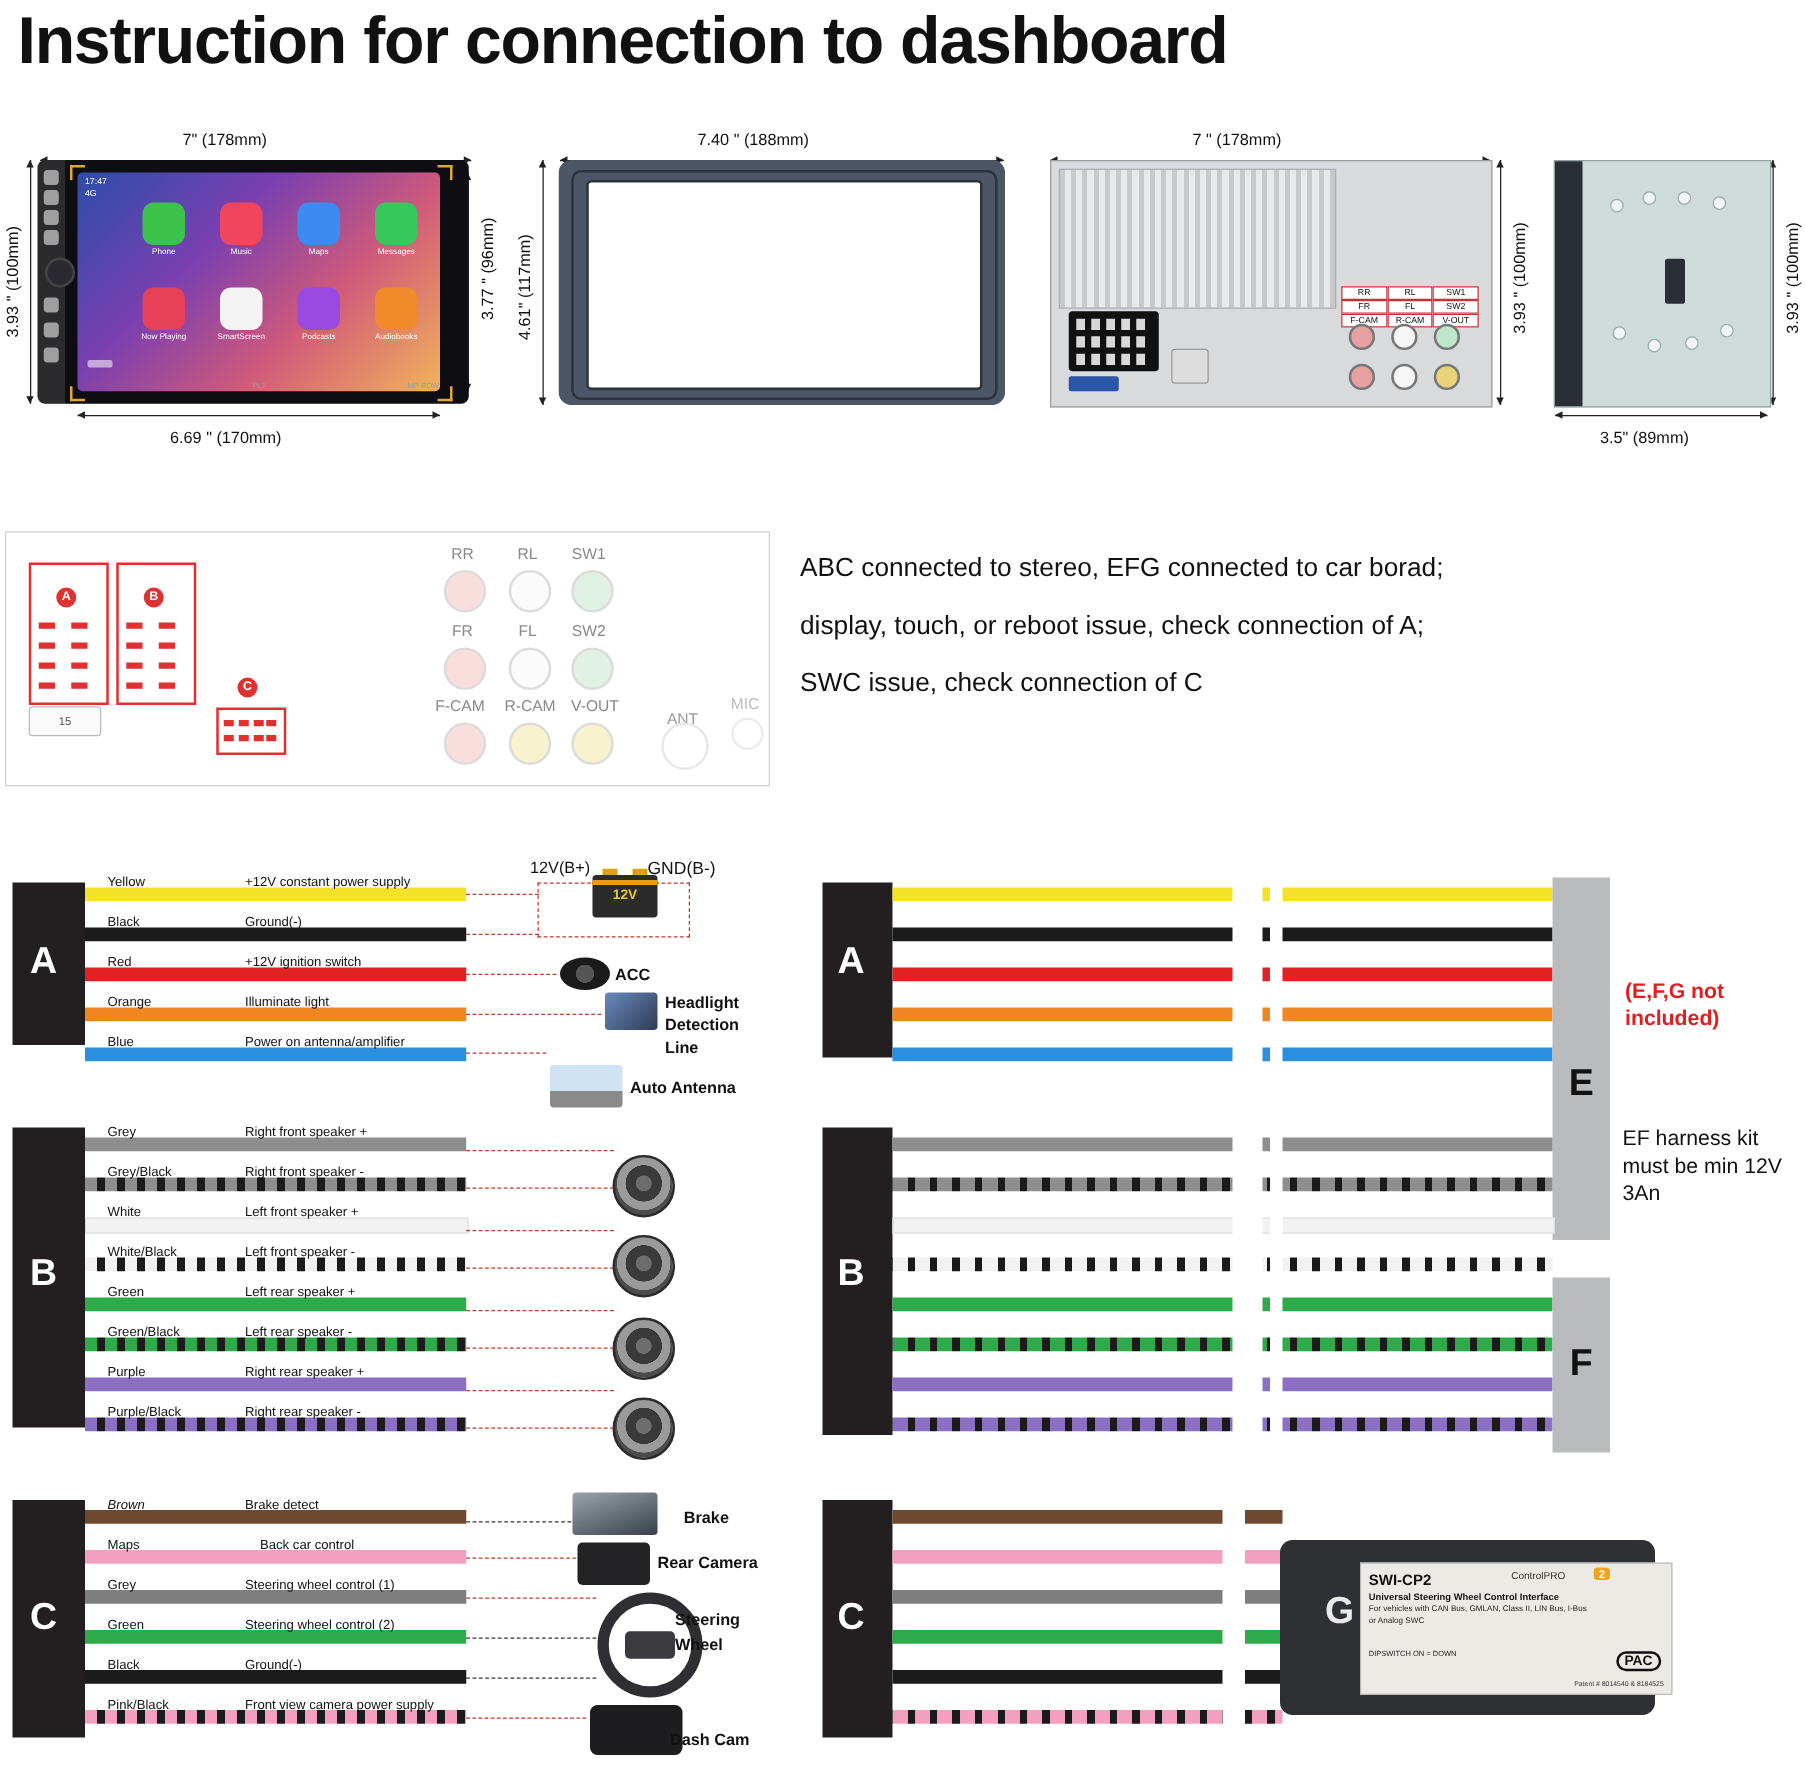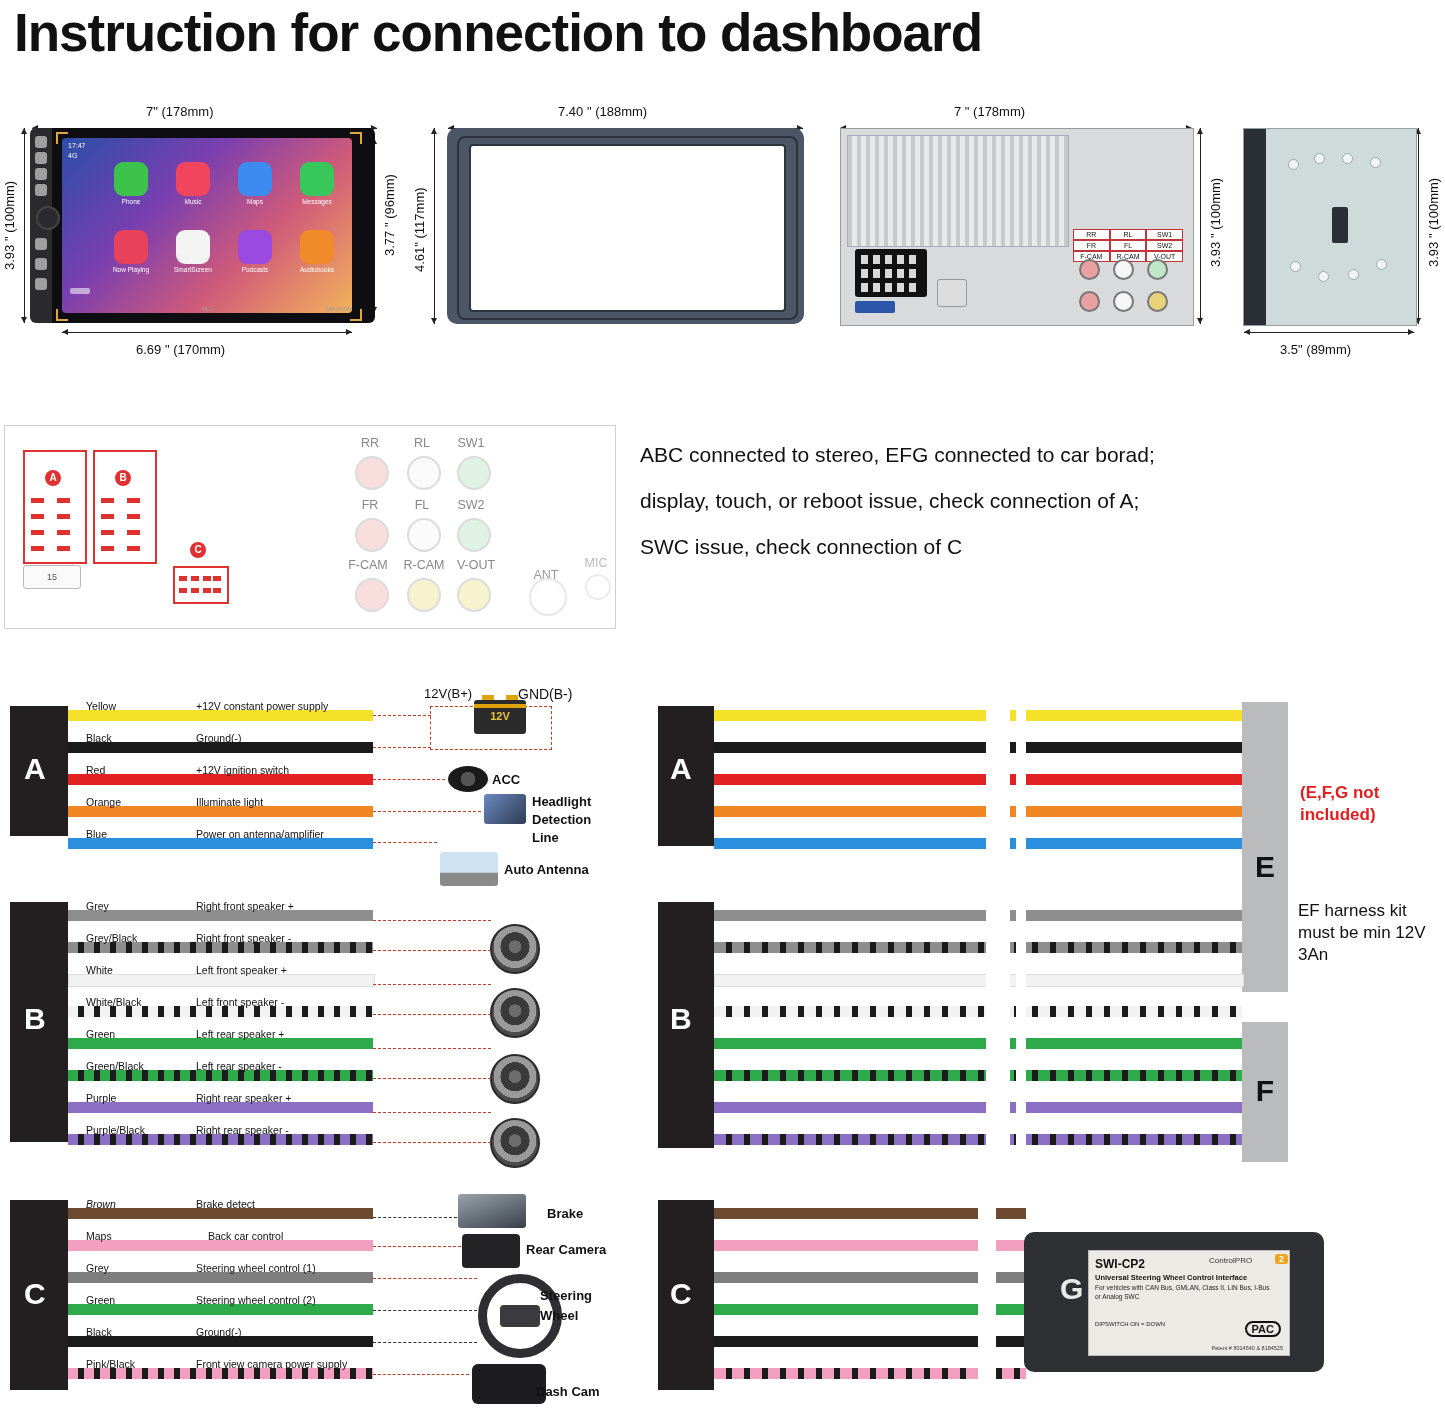--- a/index.html
+++ b/index.html
@@ -122,21 +122,21 @@
   .steerwheel:before{content:"";position:absolute;left:50%;top:50%;transform:translate(-50%,-50%);
     width:40px;height:22px;background:#3a3a3f;border-radius:4px;}
 
   .grayblk{position:absolute;background:#b9bbbd;}
   .grayblk span{position:absolute;left:0;width:100%;text-align:center;color:#111;font-size:30px;font-weight:bold;}
 
   .rednote{position:absolute;color:#e02020;font-size:17px;font-weight:bold;line-height:22px;}
   .blknote{position:absolute;color:#111;font-size:17px;line-height:22px;}
 
   .pacbox{position:absolute;left:1024px;top:560px;width:300px;height:140px;background:#2f3033;border-radius:10px;}
-  .paclabel{position:absolute;left:64px;top:18px;width:200px;height:104px;background:#eceae4;border:1px solid #bbb;}
+  .paclabel{position:absolute;left:64px;top:18px;width:200px;height:104px;background:#eceae4;border:1px solid #bbb;padding-left:48px;}
   .pac-t1{position:absolute;left:6px;top:6px;font-size:12px;font-weight:bold;color:#111;}
   .pac-t2{position:absolute;left:6px;top:22px;font-size:7.5px;font-weight:bold;color:#111;}
   .pac-t3{position:absolute;left:6px;top:32px;font-size:6.5px;color:#222;line-height:9px;width:180px;}
   .pac-pro{position:absolute;left:120px;top:5px;font-size:8px;color:#333;}
   .pac-dip{position:absolute;left:6px;top:70px;font-size:6px;color:#222;}
   .pac-logo{position:absolute;right:8px;bottom:18px;font-size:11px;font-weight:bold;color:#111;
     border:2px solid #111;border-radius:10px;padding:0 5px;}
   .pac-pat{position:absolute;right:6px;bottom:4px;font-size:5.5px;color:#333;}
   .dashcam{position:absolute;width:74px;height:40px;background:#1d1d1f;border-radius:6px;}
   .camera{position:absolute;width:58px;height:34px;background:#232326;border-radius:4px;}

